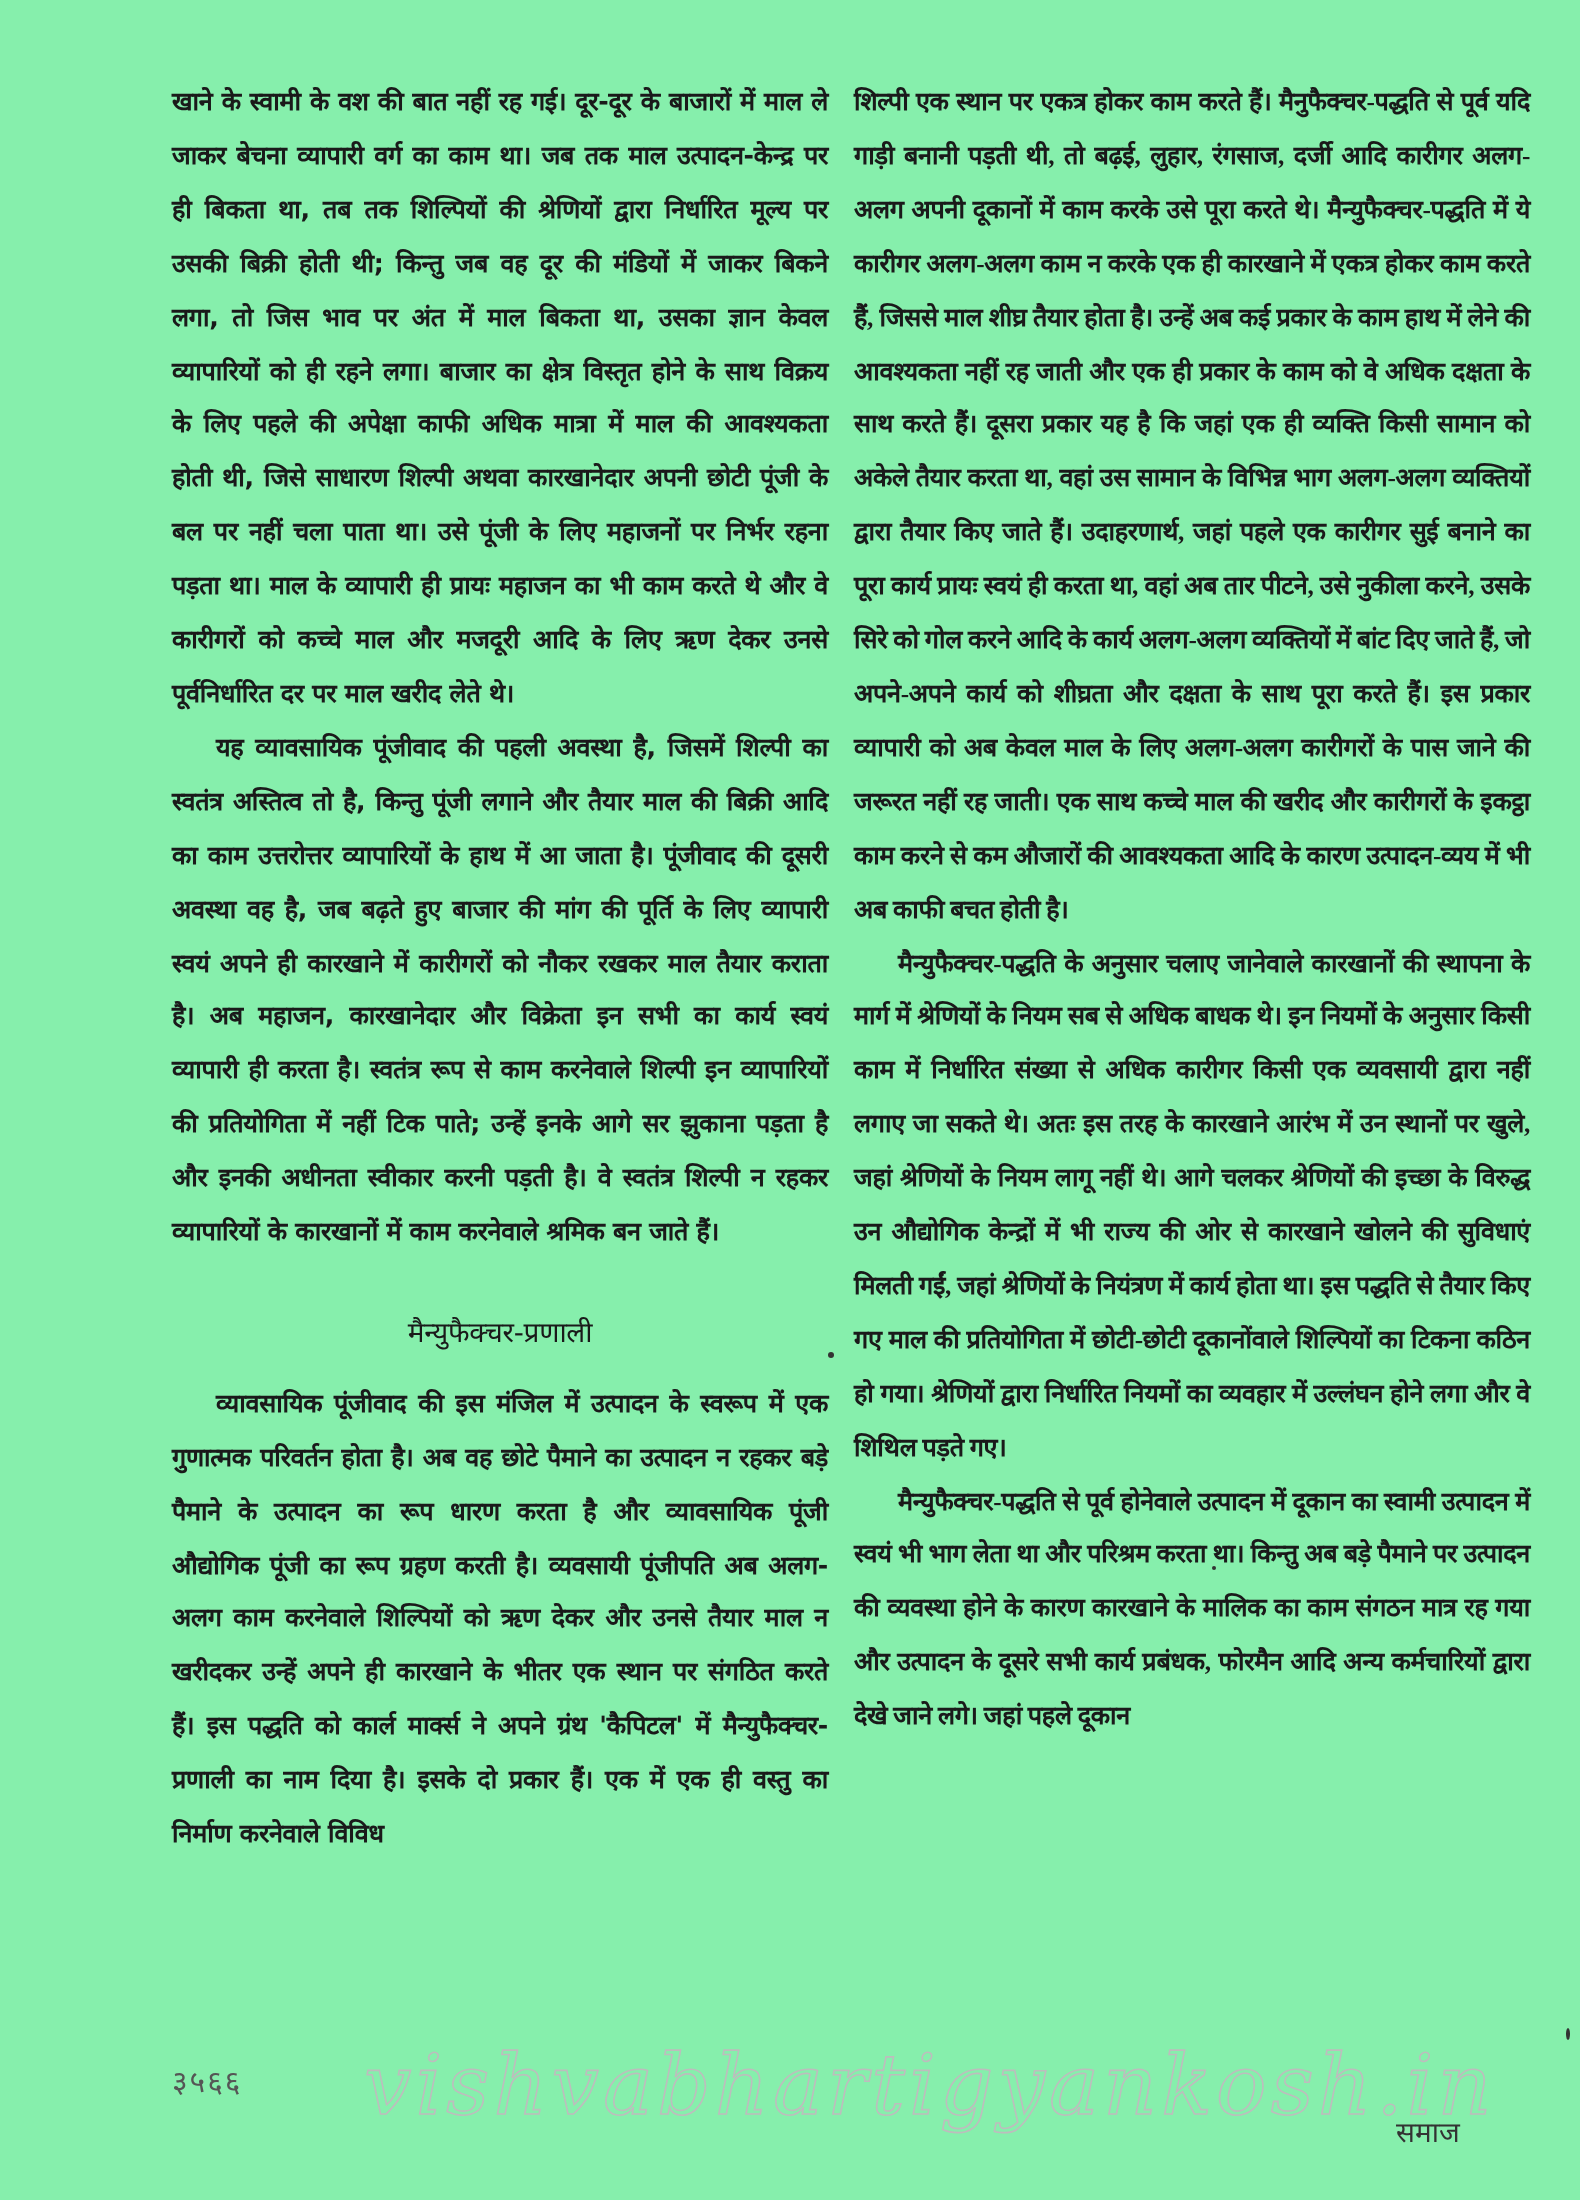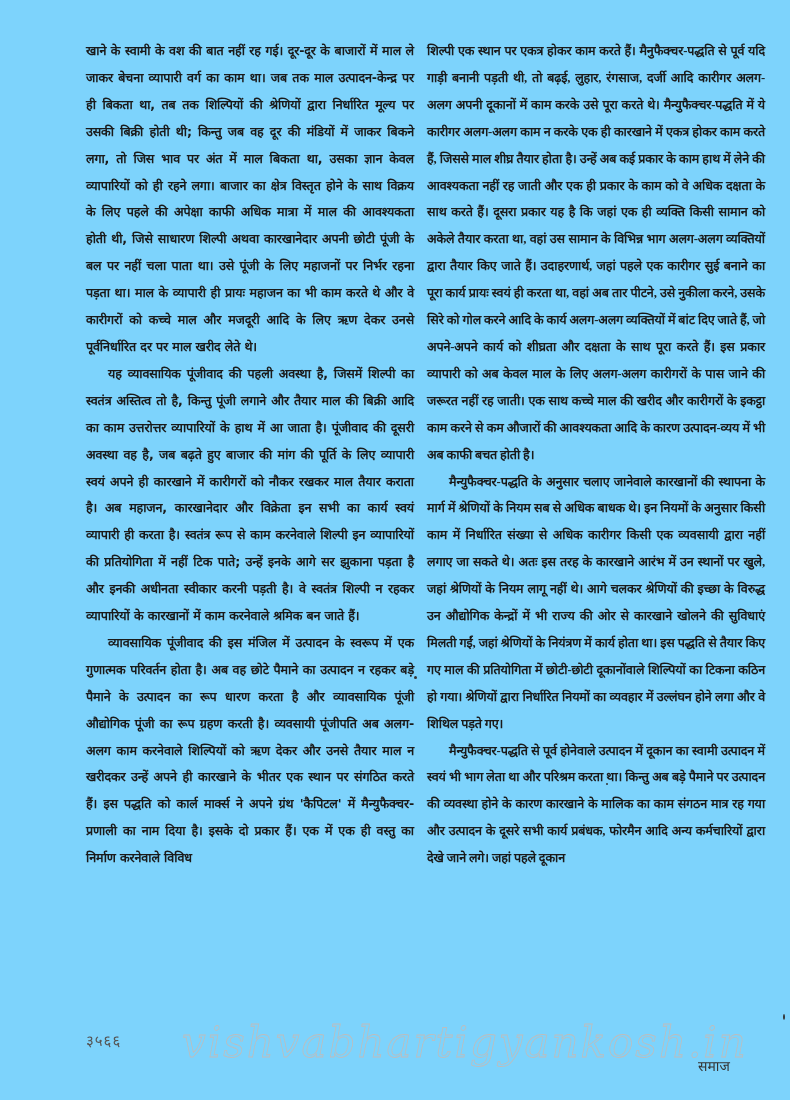--- a/index.html
+++ b/index.html
@@ -6,21 +6,21 @@
   body {
     width: 790px; height: 1100px;
     background: #ffffff;
     position: relative;
     overflow: hidden;
     font-family: "DejaVu Sans", sans-serif;
     color: #1a1a1a;
   }
   .page {
     position: absolute; left: 0; top: 0; width: 790px; height: 1100px;
-    background: #7dd3fc;
+    background: #86efac;
   }
   .col {
     position: absolute;
     top: 38px;
     font-size: 12.6px;
     line-height: 26.9px;
     text-align: justify;
     font-weight: bold;
     letter-spacing: -0.15px;
   }
@@ -57,20 +57,21 @@
   }
 </style>
 </head>
 <body>
 
 <div class="page">
 
   <div class="col col-left">
     <p class="para">खाने के स्वामी के वश की बात नहीं रह गई। दूर-दूर के बाजारों में माल ले जाकर बेचना व्यापारी वर्ग का काम था। जब तक माल उत्पादन-केन्द्र पर ही बिकता था, तब तक शिल्पियों की श्रेणियों द्वारा निर्धारित मूल्य पर उसकी बिक्री होती थी; किन्तु जब वह दूर की मंडियों में जाकर बिकने लगा, तो जिस भाव पर अंत में माल बिकता था, उसका ज्ञान केवल व्यापारियों को ही रहने लगा। बाजार का क्षेत्र विस्तृत होने के साथ विक्रय के लिए पहले की अपेक्षा काफी अधिक मात्रा में माल की आवश्यकता होती थी, जिसे साधारण शिल्पी अथवा कारखानेदार अपनी छोटी पूंजी के बल पर नहीं चला पाता था। उसे पूंजी के लिए महाजनों पर निर्भर रहना पड़ता था। माल के व्यापारी ही प्रायः महाजन का भी काम करते थे और वे कारीगरों को कच्चे माल और मजदूरी आदि के लिए ऋण देकर उनसे पूर्वनिर्धारित दर पर माल खरीद लेते थे।</p>
     <p class="para indent">यह व्यावसायिक पूंजीवाद की पहली अवस्था है, जिसमें शिल्पी का स्वतंत्र अस्तित्व तो है, किन्तु पूंजी लगाने और तैयार माल की बिक्री आदि का काम उत्तरोत्तर व्यापारियों के हाथ में आ जाता है। पूंजीवाद की दूसरी अवस्था वह है, जब बढ़ते हुए बाजार की मांग की पूर्ति के लिए व्यापारी स्वयं अपने ही कारखाने में कारीगरों को नौकर रखकर माल तैयार कराता है। अब महाजन, कारखानेदार और विक्रेता इन सभी का कार्य स्वयं व्यापारी ही करता है। स्वतंत्र रूप से काम करनेवाले शिल्पी इन व्यापारियों की प्रतियोगिता में नहीं टिक पाते; उन्हें इनके आगे सर झुकाना पड़ता है और इनकी अधीनता स्वीकार करनी पड़ती है। वे स्वतंत्र शिल्पी न रहकर व्यापारियों के कारखानों में काम करनेवाले श्रमिक बन जाते हैं।</p>
+    <div class="heading">मैन्युफैक्चर-प्रणाली</div>
     <p class="para indent">व्यावसायिक पूंजीवाद की इस मंजिल में उत्पादन के स्वरूप में एक गुणात्मक परिवर्तन होता है। अब वह छोटे पैमाने का उत्पादन न रहकर बड़े पैमाने के उत्पादन का रूप धारण करता है और व्यावसायिक पूंजी औद्योगिक पूंजी का रूप ग्रहण करती है। व्यवसायी पूंजीपति अब अलग-अलग काम करनेवाले शिल्पियों को ऋण देकर और उनसे तैयार माल न खरीदकर उन्हें अपने ही कारखाने के भीतर एक स्थान पर संगठित करते हैं। इस पद्धति को कार्ल मार्क्स ने अपने ग्रंथ 'कैपिटल' में मैन्युफैक्चर-प्रणाली का नाम दिया है। इसके दो प्रकार हैं। एक में एक ही वस्तु का निर्माण करनेवाले विविध</p>
   </div>
 
   <div class="col col-right">
     <p class="para">शिल्पी एक स्थान पर एकत्र होकर काम करते हैं। मैनुफैक्चर-पद्धति से पूर्व यदि गाड़ी बनानी पड़ती थी, तो बढ़ई, लुहार, रंगसाज, दर्जी आदि कारीगर अलग-अलग अपनी दूकानों में काम करके उसे पूरा करते थे। मैन्युफैक्चर-पद्धति में ये कारीगर अलग-अलग काम न करके एक ही कारखाने में एकत्र होकर काम करते हैं, जिससे माल शीघ्र तैयार होता है। उन्हें अब कई प्रकार के काम हाथ में लेने की आवश्यकता नहीं रह जाती और एक ही प्रकार के काम को वे अधिक दक्षता के साथ करते हैं। दूसरा प्रकार यह है कि जहां एक ही व्यक्ति किसी सामान को अकेले तैयार करता था, वहां उस सामान के विभिन्न भाग अलग-अलग व्यक्तियों द्वारा तैयार किए जाते हैं। उदाहरणार्थ, जहां पहले एक कारीगर सुई बनाने का पूरा कार्य प्रायः स्वयं ही करता था, वहां अब तार पीटने, उसे नुकीला करने, उसके सिरे को गोल करने आदि के कार्य अलग-अलग व्यक्तियों में बांट दिए जाते हैं, जो अपने-अपने कार्य को शीघ्रता और दक्षता के साथ पूरा करते हैं। इस प्रकार व्यापारी को अब केवल माल के लिए अलग-अलग कारीगरों के पास जाने की जरूरत नहीं रह जाती। एक साथ कच्चे माल की खरीद और कारीगरों के इकट्ठा काम करने से कम औजारों की आवश्यकता आदि के कारण उत्पादन-व्यय में भी अब काफी बचत होती है।</p>
     <p class="para indent">मैन्युफैक्चर-पद्धति के अनुसार चलाए जानेवाले कारखानों की स्थापना के मार्ग में श्रेणियों के नियम सब से अधिक बाधक थे। इन नियमों के अनुसार किसी काम में निर्धारित संख्या से अधिक कारीगर किसी एक व्यवसायी द्वारा नहीं लगाए जा सकते थे। अतः इस तरह के कारखाने आरंभ में उन स्थानों पर खुले, जहां श्रेणियों के नियम लागू नहीं थे। आगे चलकर श्रेणियों की इच्छा के विरुद्ध उन औद्योगिक केन्द्रों में भी राज्य की ओर से कारखाने खोलने की सुविधाएं मिलती गईं, जहां श्रेणियों के नियंत्रण में कार्य होता था। इस पद्धति से तैयार किए गए माल की प्रतियोगिता में छोटी-छोटी दूकानोंवाले शिल्पियों का टिकना कठिन हो गया। श्रेणियों द्वारा निर्धारित नियमों का व्यवहार में उल्लंघन होने लगा और वे शिथिल पड़ते गए।</p>
     <p class="para indent">मैन्युफैक्चर-पद्धति से पूर्व होनेवाले उत्पादन में दूकान का स्वामी उत्पादन में स्वयं भी भाग लेता था और परिश्रम करता था। किन्तु अब बड़े पैमाने पर उत्पादन की व्यवस्था होने के कारण कारखाने के मालिक का काम संगठन मात्र रह गया और उत्पादन के दूसरे सभी कार्य प्रबंधक, फोरमैन आदि अन्य कर्मचारियों द्वारा देखे जाने लगे। जहां पहले दूकान</p>
   </div>
 
   <div class="speck" style="left:414px; top:676px;"></div>

